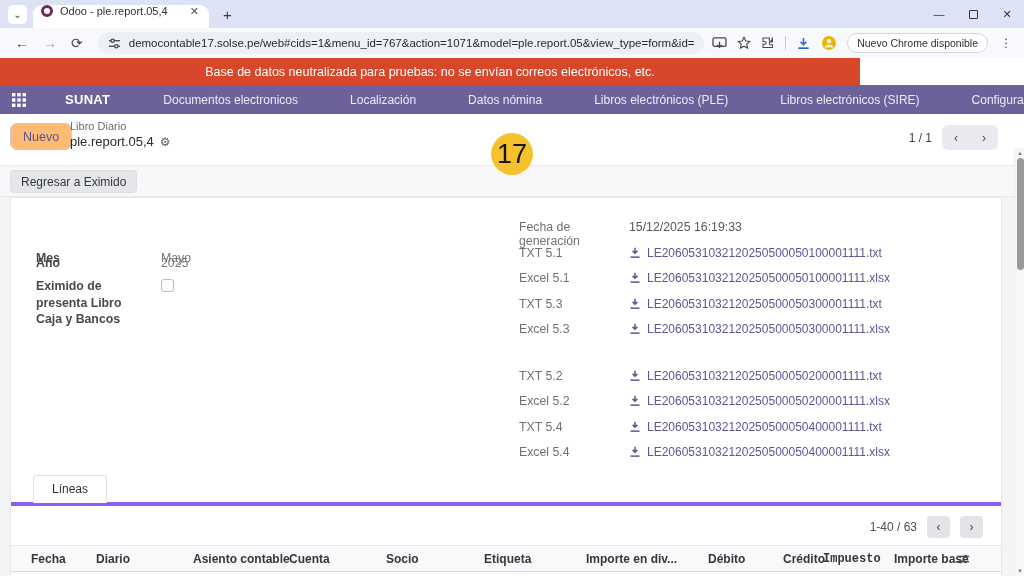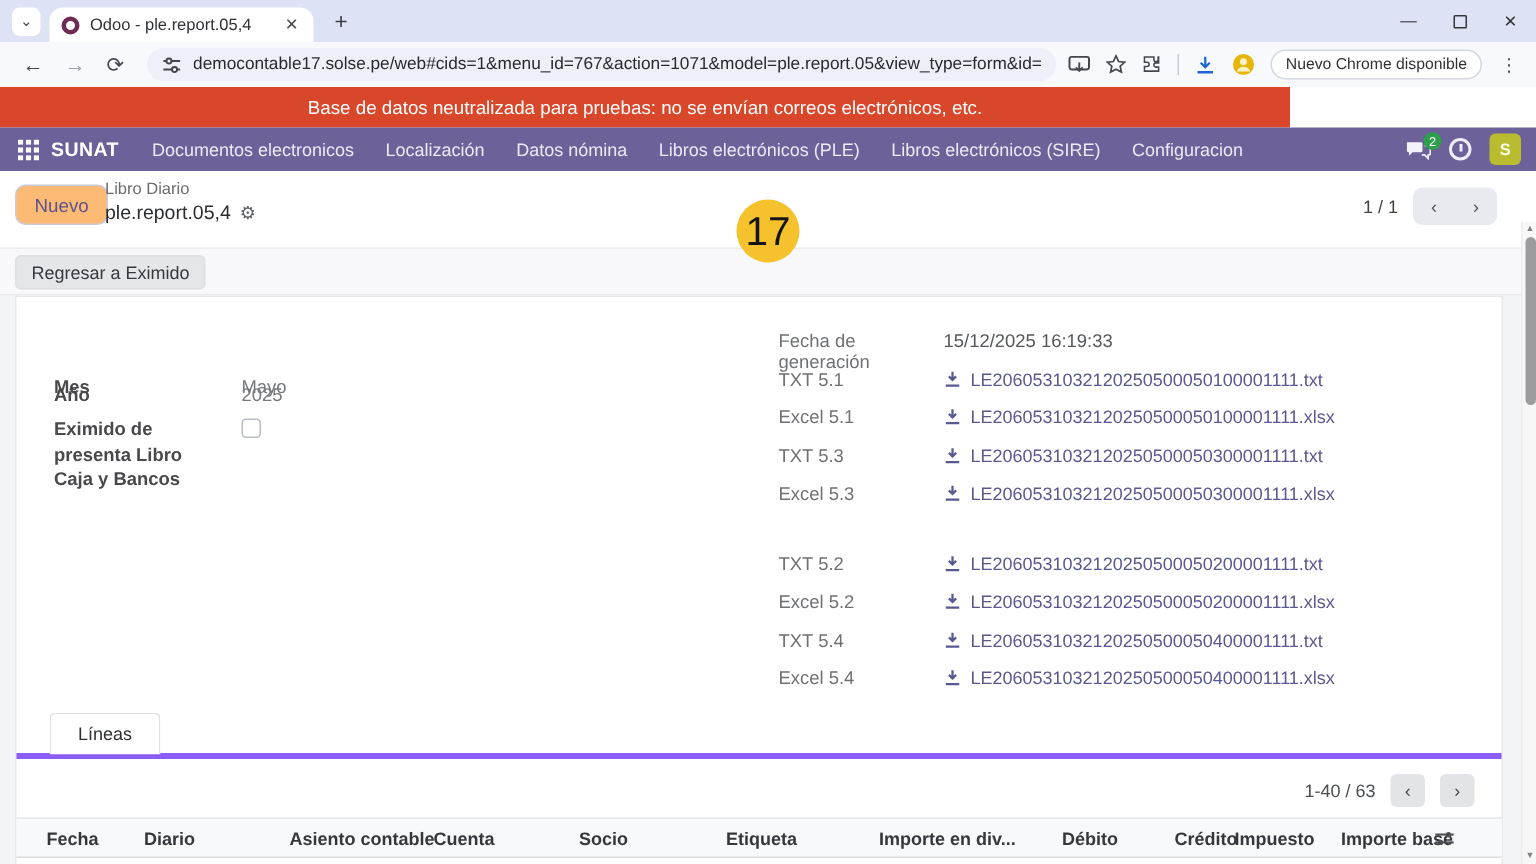--- a/index.html
+++ b/index.html
@@ -2,21 +2,21 @@
 <html><head>
 <meta charset="utf-8">
 <style>
   * { margin:0; padding:0; box-sizing:border-box; }
   html,body { width:1024px; height:576px; overflow:hidden; }
   body { font-family:"Liberation Sans", sans-serif; position:relative; background:#fff; }
 
   
   .tabstrip { position:absolute; left:0; top:0; width:1024px; height:28px; background:#dde3f5; display:flex; align-items:center; }
   .tab-search { width:19px; height:19px; margin-left:8px; background:#fff; border-radius:5px; display:flex; align-items:center; justify-content:center; color:#45474d; font-size:10px; }
-  .tab { margin-left:6px; margin-top:5px; height:23px; width:176px; background:#fff; border-radius:9px 9px 0 0; display:flex; align-items:center; padding:0 8px; }
+  .tab { margin-left:6px; margin-top:5px; height:23px; width:176px; background:#fff; border-radius:9px 9px 0 0; display:flex; padding:0 8px; }
   .favicon { width:12px; height:12px; border-radius:50%; border:3px solid #6f2b52; background:#fff; flex:none; }
   .tab-title { font-size:11px; color:#2f3136; margin-left:7px; flex:1; white-space:nowrap; overflow:hidden; }
   .tab-close { color:#4a4c52; font-size:11px; padding:0 2px; }
   .newtab { color:#3c3f44; font-size:15px; margin-left:14px; }
   .wincontrols { margin-left:auto; display:flex; align-items:center; height:100%; }
   .winbtn { width:34px; height:100%; display:flex; align-items:center; justify-content:center; color:#33353a; font-size:11px; }
   .winbtn .sq { width:9px; height:9px; border:1.2px solid #33353a; border-radius:1px; display:block; }
 
   .toolbar { position:absolute; left:0; top:28px; width:1024px; height:30px; background:#f8f9fd; display:flex; align-items:center; padding:0 8px; }
   .navbtn { font-size:14px; color:#45474d; margin:0 7px; }
@@ -25,21 +25,21 @@
   .site-icon { flex:none; margin-right:8px; display:flex; }
   .url { font-size:11.5px; color:#27292e; white-space:nowrap; overflow:hidden; }
   .tb-icons { display:flex; align-items:center; gap:10px; margin-right:4px; }
   .tb-ic { display:flex; align-items:center; justify-content:center; color:#45474d; }
   .sep { width:1px; height:14px; background:#c7cad4; }
   .update-pill { height:20px; border:1px solid #d4d7e0; background:#fff; border-radius:10px; display:flex; align-items:center; padding:0 9px; font-size:10.5px; color:#2f3136; white-space:nowrap; }
   .kebab { color:#45474d; font-size:12px; letter-spacing:0; margin-left:2px; }
 
   
   .banner { position:absolute; left:0; top:58px; width:860px; height:27px; background:#d9472b; color:#fff; font-size:12.5px; display:flex; align-items:center; justify-content:center; }
-  .navbar { position:absolute; left:0; top:85px; width:1024px; height:29px; background:#6d6199; display:flex; align-items:center; padding:0 10px; }
+  .navbar { position:absolute; left:0; top:85px; width:1024px; height:29px; background:#6d6199; display:flex; align-items:center; padding:0 10px;gap:31px; }
   .grid-icon { display:flex; margin:0 8px 0 2px; }
   .brand { color:#fff; font-size:13px; font-weight:600; letter-spacing:.3px; margin-right:22px; }
   .nav-item { color:#eceaf5; font-size:12px; margin-right:21px; white-space:nowrap; }
   .nav-right { margin-left:auto; display:flex; align-items:center; gap:12px; }
   .msg-wrap { position:relative; display:flex; }
   .badge { position:absolute; top:-5px; right:-7px; background:#2ea04c; color:#fff; font-size:8.5px; min-width:12px; height:12px; border-radius:6px; display:flex; align-items:center; justify-content:center; padding:0 2px; }
   .activity { width:15px; height:15px; border:2px solid #efedf7; border-radius:50%; position:relative; }
   .activity:after { content:""; position:absolute; left:5px; top:2px; width:1.5px; height:5px; background:#efedf7; }
   .avatar { width:21px; height:21px; background:#b9bc2f; border-radius:4px; color:#fdfde8; font-size:11px; font-weight:700; display:flex; align-items:center; justify-content:center; }
 
@@ -345,21 +345,21 @@
   <div class="thead">
     <span class="th" style="left:20px;">Fecha</span>
     <span class="th" style="left:85px;">Diario</span>
     <span class="th" style="left:182px;">Asiento contable</span>
     <span class="th" style="left:278px;">Cuenta</span>
     <span class="th" style="left:375px;">Socio</span>
     <span class="th" style="left:473px;">Etiqueta</span>
     <span class="th" style="left:575px;">Importe en div...</span>
     <span class="th" style="left:697px;">Débito</span>
     <span class="th" style="left:772px;">Crédito</span>
-    <span class="th" style="left:812px;">Impuesto</span>
+    <span class="th" style="left:812px;font-family:Liberation Mono, monospace;">Impuesto</span>
     <span class="th" style="left:883px;">Importe base</span>
     <span class="th-icon">
       <svg width="14" height="14" viewBox="0 0 16 16">
           <g stroke="#4a4d52" stroke-width="1.6" fill="none">
             <line x1="1" y1="5" x2="15" y2="5"></line>
             <line x1="1" y1="11" x2="15" y2="11"></line>
           </g>
           <circle cx="11" cy="5" r="2" fill="#4a4d52"></circle>
           <circle cx="5" cy="11" r="2" fill="#4a4d52"></circle>
         </svg>

